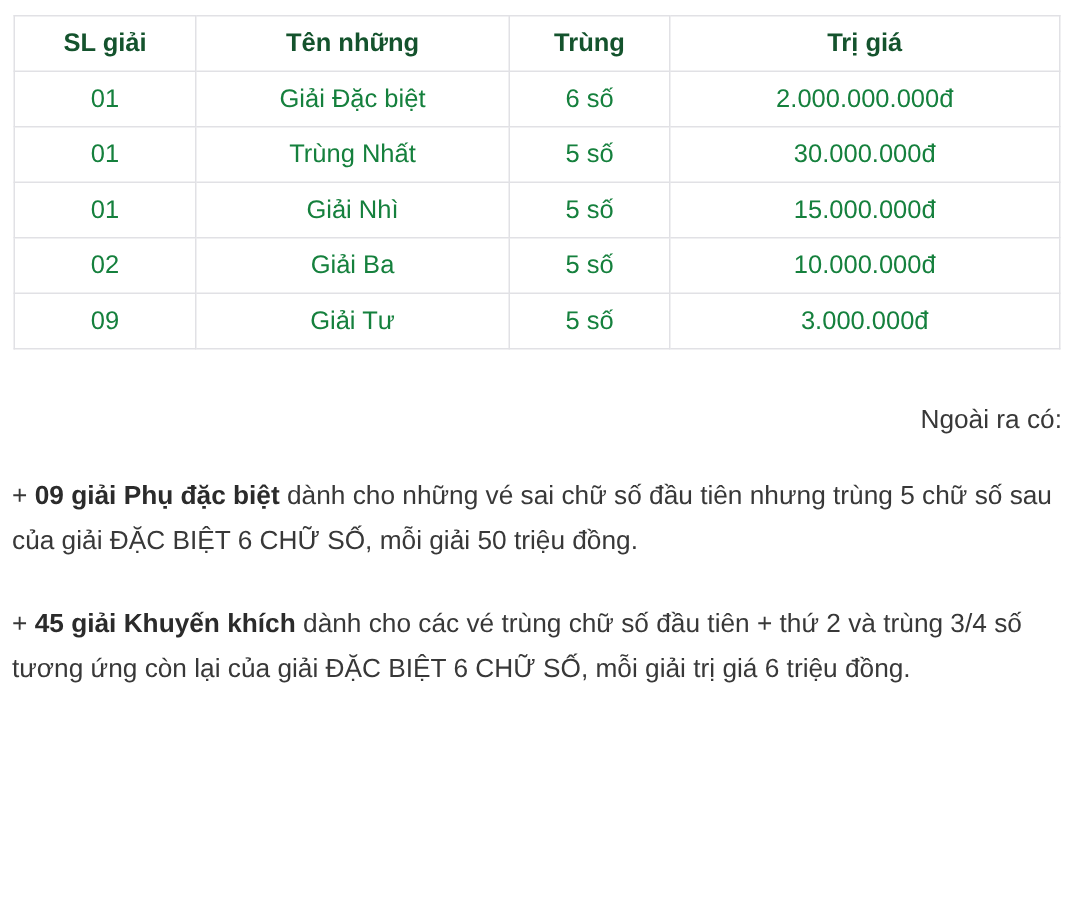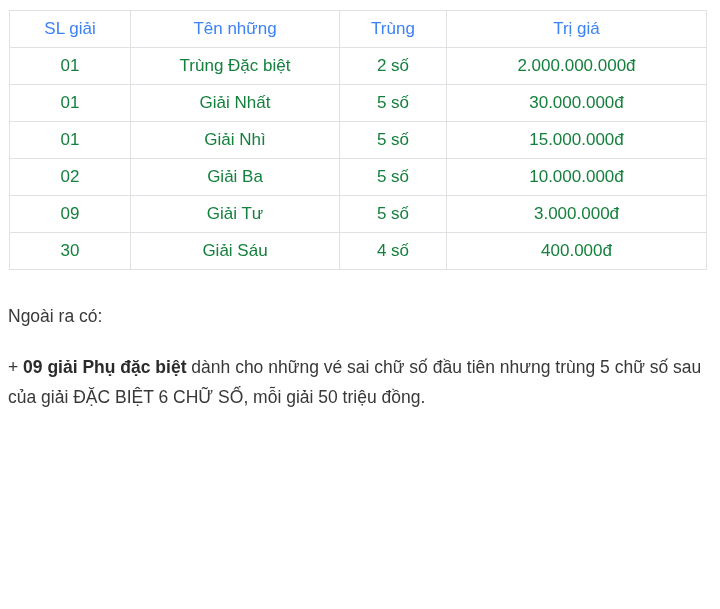--- a/index.html
+++ b/index.html
@@ -34,32 +34,33 @@
     text-align: center;
     vertical-align: middle;
     font-size: 17px;
     color: #15803d;
     padding: 0 4px;
     box-sizing: border-box;
     overflow: hidden;
     white-space: nowrap;
   }
   table.prize-table th {
-    font-weight: 400;
-    color: #3b82f6;
+    font-weight: 700;
+    color: #14532d;
   }
   .notes {
     margin: 0 10px 0 8px;
     width: 700px;
   }
   .notes-intro {
     margin: 35px 0 0 0;
     font-size: 17.5px;
     line-height: 22px;
     color: #383838;
+    text-align: right;
   }
   .note-para {
     margin: 25px 0 0 0;
     font-size: 17.5px;
     line-height: 30px;
     color: #383838;
   }
   .note-para strong {
     font-weight: 700;
     color: #2b2b2b;
@@ -81,27 +82,27 @@
       <tr id="header-row">
           <th>SL giải</th>
           <th>Tên những</th>
           <th>Trùng</th>
           <th>Trị giá</th>
         </tr>
     </thead>
     <tbody id="table-body">
         <tr>
           <td>01</td>
-          <td>Trùng Đặc biệt</td>
-          <td>2 số</td>
+          <td>Giải Đặc biệt</td>
+          <td>6 số</td>
           <td>2.000.000.000đ</td>
         </tr>
         <tr>
           <td>01</td>
-          <td>Giải Nhất</td>
+          <td>Trùng Nhất</td>
           <td>5 số</td>
           <td>30.000.000đ</td>
         </tr>
         <tr>
           <td>01</td>
           <td>Giải Nhì</td>
           <td>5 số</td>
           <td>15.000.000đ</td>
         </tr>
         <tr>
@@ -109,29 +110,24 @@
           <td>Giải Ba</td>
           <td>5 số</td>
           <td>10.000.000đ</td>
         </tr>
         <tr>
           <td>09</td>
           <td>Giải Tư</td>
           <td>5 số</td>
           <td>3.000.000đ</td>
         </tr>
-        <tr>
-          <td>30</td>
-          <td>Giải Sáu</td>
-          <td>4 số</td>
-          <td>400.000đ</td>
-        </tr>
       </tbody>
   </table>
 
   <div class="notes">
     <p class="notes-intro">Ngoài ra có:</p>
     <div id="notes-paragraphs">
         <p class="note-para"><span>+ </span><strong>09 giải Phụ đặc biệt</strong><span> dành cho những vé sai chữ số đầu tiên nhưng trùng 5 chữ số sau của giải ĐẶC BIỆT 6 CHỮ SỐ, mỗi giải 50 triệu đồng.</span></p>
+        <p class="note-para"><span>+ </span><strong>45 giải Khuyến khích</strong><span> dành cho các vé trùng chữ số đầu tiên + thứ 2 và trùng 3/4 số tương ứng còn lại của giải ĐẶC BIỆT 6 CHỮ SỐ, mỗi giải trị giá 6 triệu đồng.</span></p>
       </div>
   </div>
 
 </div>
 
 </body></html>

